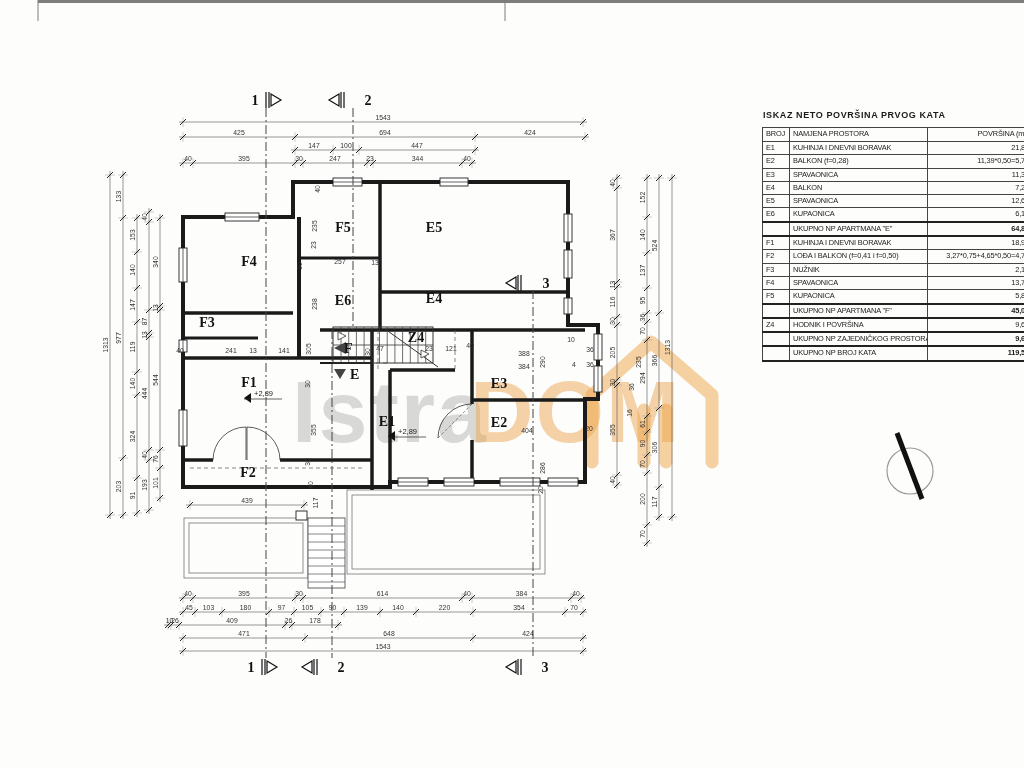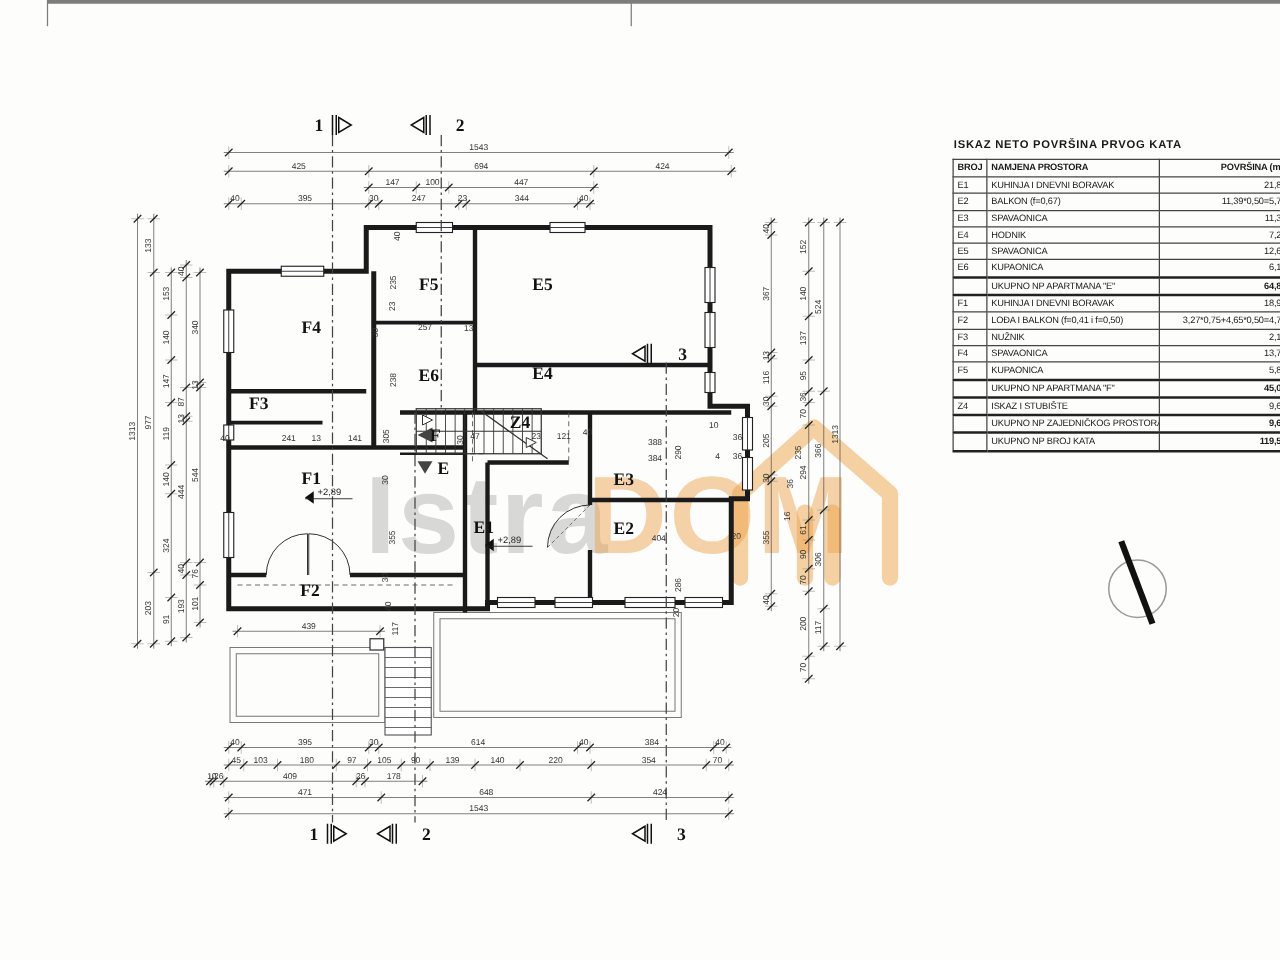--- a/index.html
+++ b/index.html
@@ -12,21 +12,21 @@
   .dimtxt{font-size:6.8px;fill:#333;}
   .lvltxt{font-size:7.5px;fill:#222;}
   .wm1{font-size:88px;font-weight:bold;fill:rgba(175,175,175,0.48);letter-spacing:2px;}
   .wm2{font-size:88px;font-weight:bold;fill:rgba(236,166,80,0.5);letter-spacing:2px;}
   
   #tablewrap{position:absolute;left:762px;top:110px;width:300px;color:#1a1a1a;}
   #tabletitle{font-size:9px;font-weight:bold;letter-spacing:.6px;margin:0 0 7px 1px;white-space:nowrap;}
   table{border-collapse:collapse;table-layout:fixed;width:270px;}
   td,th{border:1px solid #444;font-size:7.4px;font-weight:normal;letter-spacing:-.15px;
         padding:0 3px;height:12.3px;line-height:12.3px;white-space:nowrap;overflow:hidden;text-align:left;}
-  th{height:13px;font-weight:bold;}
+  th{height:13px;}
   col.c1{width:27px;}col.c2{width:138px;}col.c3{width:105px;}
   td.val,th.val{text-align:right;}
   tr.total td{border-top:2px solid #222;border-bottom:2px solid #222;}
   tr.total td.val{font-weight:bold;}
 </style>
 </head>
 <body>
 
 <div id="sheet">
 <svg id="plan" width="1024" height="768" viewBox="0 0 1024 768">
@@ -616,31 +616,31 @@
       </tr>
     </thead>
     <tbody id="tbody">
           <tr>
             <td>E1</td>
             <td>KUHINJA I DNEVNI BORAVAK</td>
             <td class="val">21,86</td>
           </tr>
           <tr>
             <td>E2</td>
-            <td>BALKON (f=0,67)</td>
+            <td>BALKON (f=0,28)</td>
             <td class="val">11,39*0,50=5,70</td>
           </tr>
           <tr>
             <td>E3</td>
             <td>SPAVAONICA</td>
             <td class="val">11,37</td>
           </tr>
           <tr>
             <td>E4</td>
-            <td>HODNIK</td>
+            <td>BALKON</td>
             <td class="val">7,26</td>
           </tr>
           <tr>
             <td>E5</td>
             <td>SPAVAONICA</td>
             <td class="val">12,62</td>
           </tr>
           <tr>
             <td>E6</td>
             <td>KUPAONICA</td>
@@ -676,21 +676,21 @@
             <td>KUPAONICA</td>
             <td class="val">5,86</td>
           </tr>
           <tr class="total">
             <td></td>
             <td>UKUPNO NP APARTMANA "F"</td>
             <td class="val">45,06</td>
           </tr>
           <tr>
             <td>Z4</td>
-            <td>ISKAZ I STUBIŠTE</td>
+            <td>HODNIK I POVRŠINA</td>
             <td class="val">9,64</td>
           </tr>
           <tr class="total">
             <td></td>
             <td>UKUPNO NP ZAJEDNIČKOG PROSTORA</td>
             <td class="val">9,64</td>
           </tr>
           <tr class="total">
             <td></td>
             <td>UKUPNO NP BROJ KATA</td>

